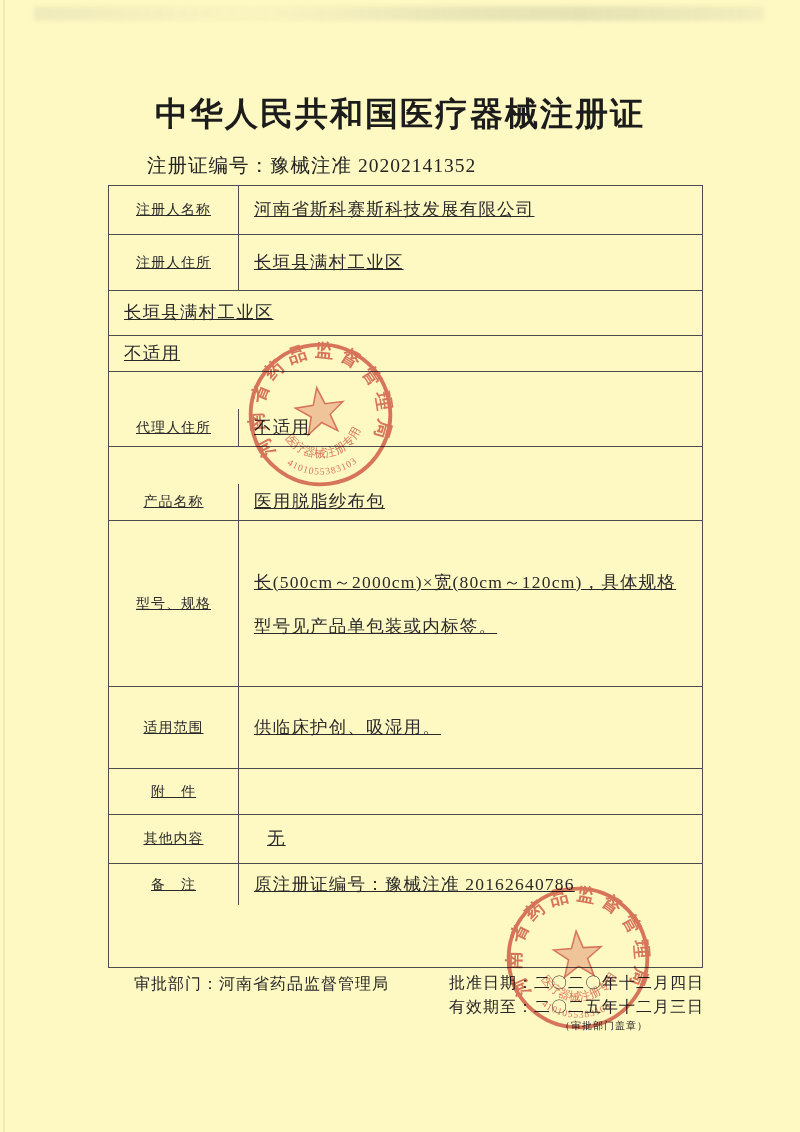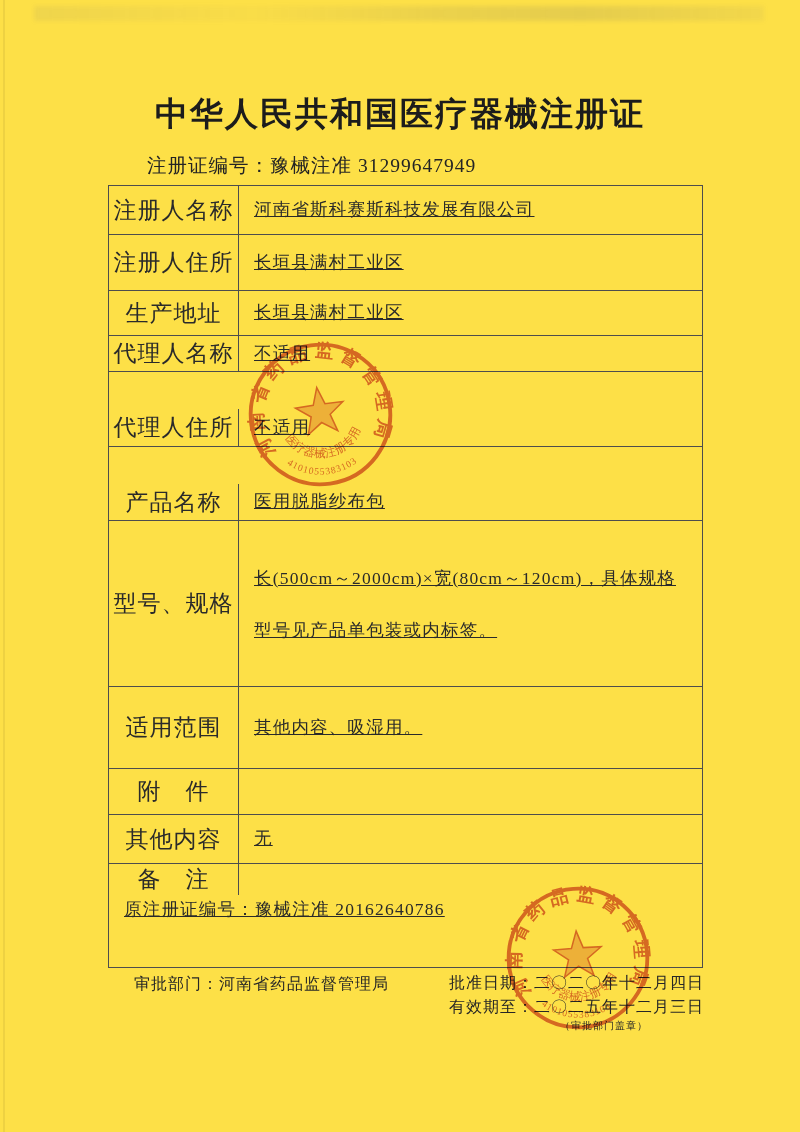--- a/index.html
+++ b/index.html
@@ -1,19 +1,19 @@
 <!DOCTYPE html>
 <html><head>
 <meta charset="utf-8">
 <style>
   html,body{margin:0;padding:0;background:#ffffff;}
   .page{
     position:relative;
     width:800px;height:1132px;
-    background:#fde047;
+    background:#fef9c3;
     overflow:hidden;
     font-family:"Liberation Serif","DejaVu Serif",serif;
     color:#2c2c2c;
   }
   
   .scan-top{
     position:absolute;left:34px;top:6px;width:730px;height:15px;
     background:linear-gradient(90deg,
       rgba(120,120,120,.10) 0%,rgba(120,120,120,.03) 30%,
       rgba(110,110,110,.12) 55%,rgba(110,110,110,.16) 75%,rgba(120,120,120,.08) 100%);
@@ -37,31 +37,31 @@
     position:absolute;left:108px;top:185px;width:595px;height:783px;
     border:1.6px solid #4d4d4d;box-sizing:border-box;
     display:flex;flex-direction:column;
   }
   .row{display:flex;box-sizing:border-box;border-bottom:1.5px solid #4d4d4d;}
   .row:last-child{border-bottom:none;}
   .cell-label{
     width:130px;min-width:130px;box-sizing:border-box;
     border-right:1.2px solid #4d4d4d;
     display:flex;align-items:center;justify-content:center;
-    font-size:23px;letter-spacing:1px;text-align:center;color:#2a2a2a;
+    font-size:14px;letter-spacing:1px;text-align:center;color:#2a2a2a;text-decoration:underline;
   }
   .cell-value{
     flex:1;display:flex;align-items:center;
     padding:2px 8px 2px 15px;box-sizing:border-box;
     font-size:17.5px;letter-spacing:1.2px;line-height:1.45;color:#2a2a2a;text-decoration:underline;
   }
   .r1{height:49px;} .r2{height:56px;} .r3{height:45px;} .r4{height:36px;}
   .r5{height:38px;margin-top:37px;} .r6{height:37px;margin-top:37px;} .r7{height:166px;} .r8{height:155px;}
-  .r9{height:82px;} .r10{height:46px;gap:31px;} .r11{height:49px;} .r12{height:41px;flex-direction:column;}
-  .multiline{line-height:52px;}
+  .r9{height:82px;} .r10{height:46px;gap:31px;} .r11{height:49px;gap:13px;} .r12{height:41px;}
+  .multiline{line-height:44px;}
   
   .foot{position:absolute;font-size:16px;letter-spacing:1px;color:#262626;}
   .f-dept{left:134px;top:974px;}
   .f-date{left:449px;top:973px;}
   .f-valid{left:449px;top:997px;}
   .f-seal{left:560px;top:1019px;font-size:10px;font-family:Liberation Mono, monospace;}
   
   .stamp{
     position:absolute;mix-blend-mode:multiply;opacity:.82;
   }
@@ -73,54 +73,52 @@
 </head>
 <body>
 
 <div class="page">
 
   <div class="scan-top"></div>
   <div class="scan-left"></div>
 
   <div class="title">中华人民共和国医疗器械注册证</div>
 
-  <div class="regline">注册证编号：豫械注准 31299647949</div>
+  <div class="regline">注册证编号：豫械注准 20202141352</div>
 
   <div class="cert-table">
     <div class="row r1">
       <div class="cell-label">注册人名称</div>
       <div class="cell-value">河南省斯科赛斯科技发展有限公司</div>
     </div>
     <div class="row r2">
       <div class="cell-label">注册人住所</div>
       <div class="cell-value">长垣县满村工业区</div>
     </div>
     <div class="row r3">
-      <div class="cell-label">生产地址</div>
       <div class="cell-value">长垣县满村工业区</div>
     </div>
     <div class="row r4">
-      <div class="cell-label">代理人名称</div>
       <div class="cell-value">不适用</div>
     </div>
     <div class="row r5">
       <div class="cell-label">代理人住所</div>
       <div class="cell-value">不适用</div>
     </div>
     <div class="row r6">
       <div class="cell-label">产品名称</div>
       <div class="cell-value">医用脱脂纱布包</div>
     </div>
     <div class="row r7">
       <div class="cell-label">型号、规格</div>
       <div class="cell-value multiline">长(500cm～2000cm)×宽(80cm～120cm)，具体规格型号见产品单包装或内标签。</div>
     </div>
     <div class="row r9">
       <div class="cell-label">适用范围</div>
-      <div class="cell-value">其他内容、吸湿用。</div>
+      <div class="cell-value">供临床护创、吸湿用。</div>
     </div>
     <div class="row r10">
       <div class="cell-label">附　件</div>
     </div>
     <div class="row r11">
       <div class="cell-label">其他内容</div>
       <div class="cell-value">无</div>
     </div>
     <div class="row r12">
       <div class="cell-label">备　注</div>

